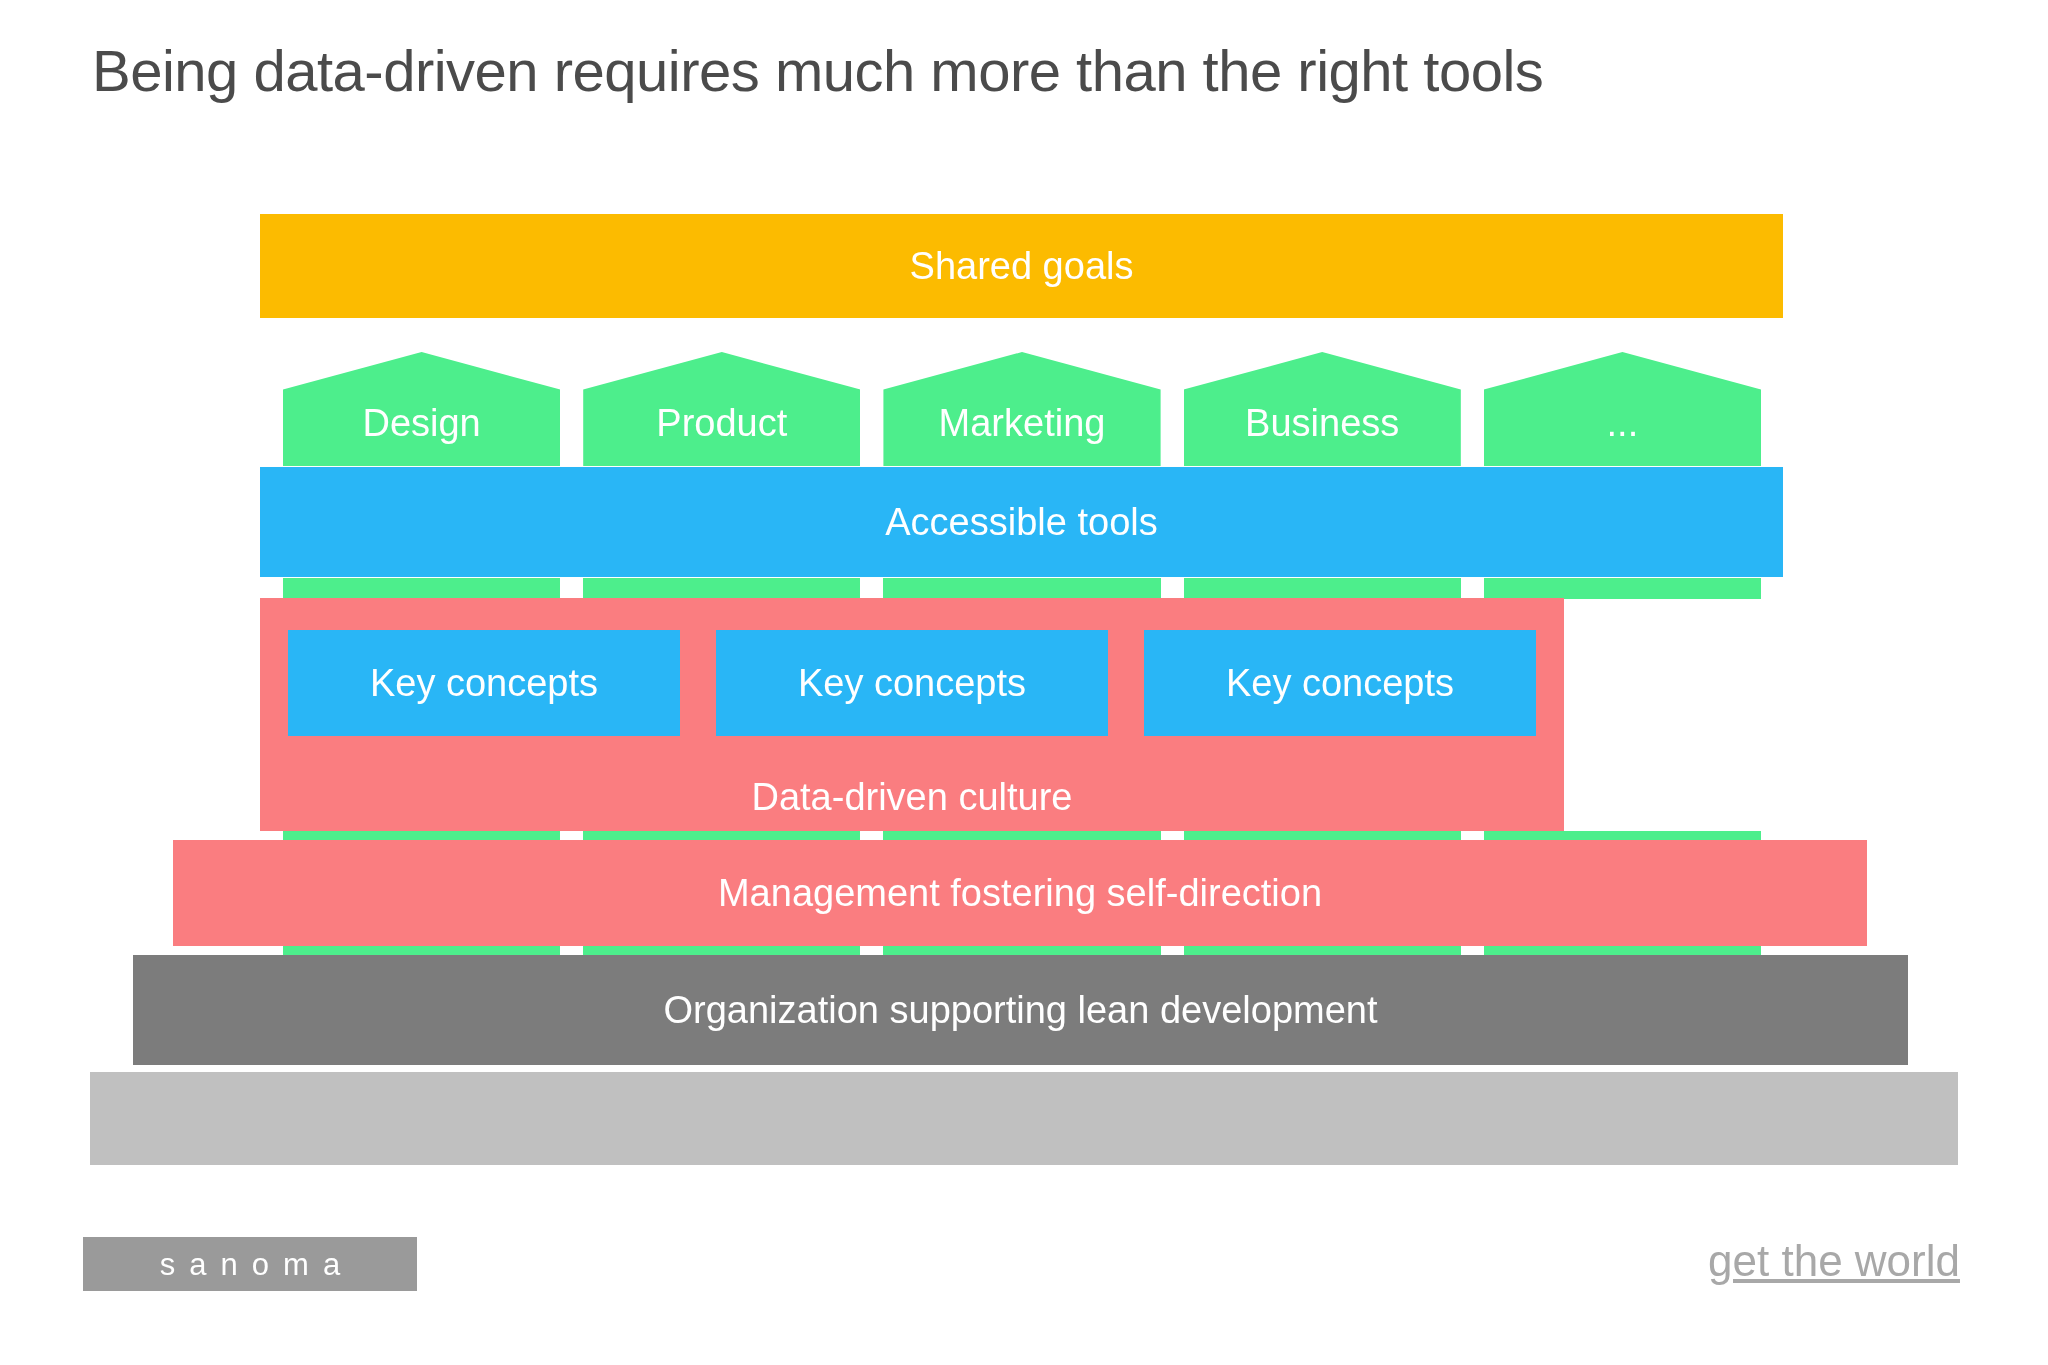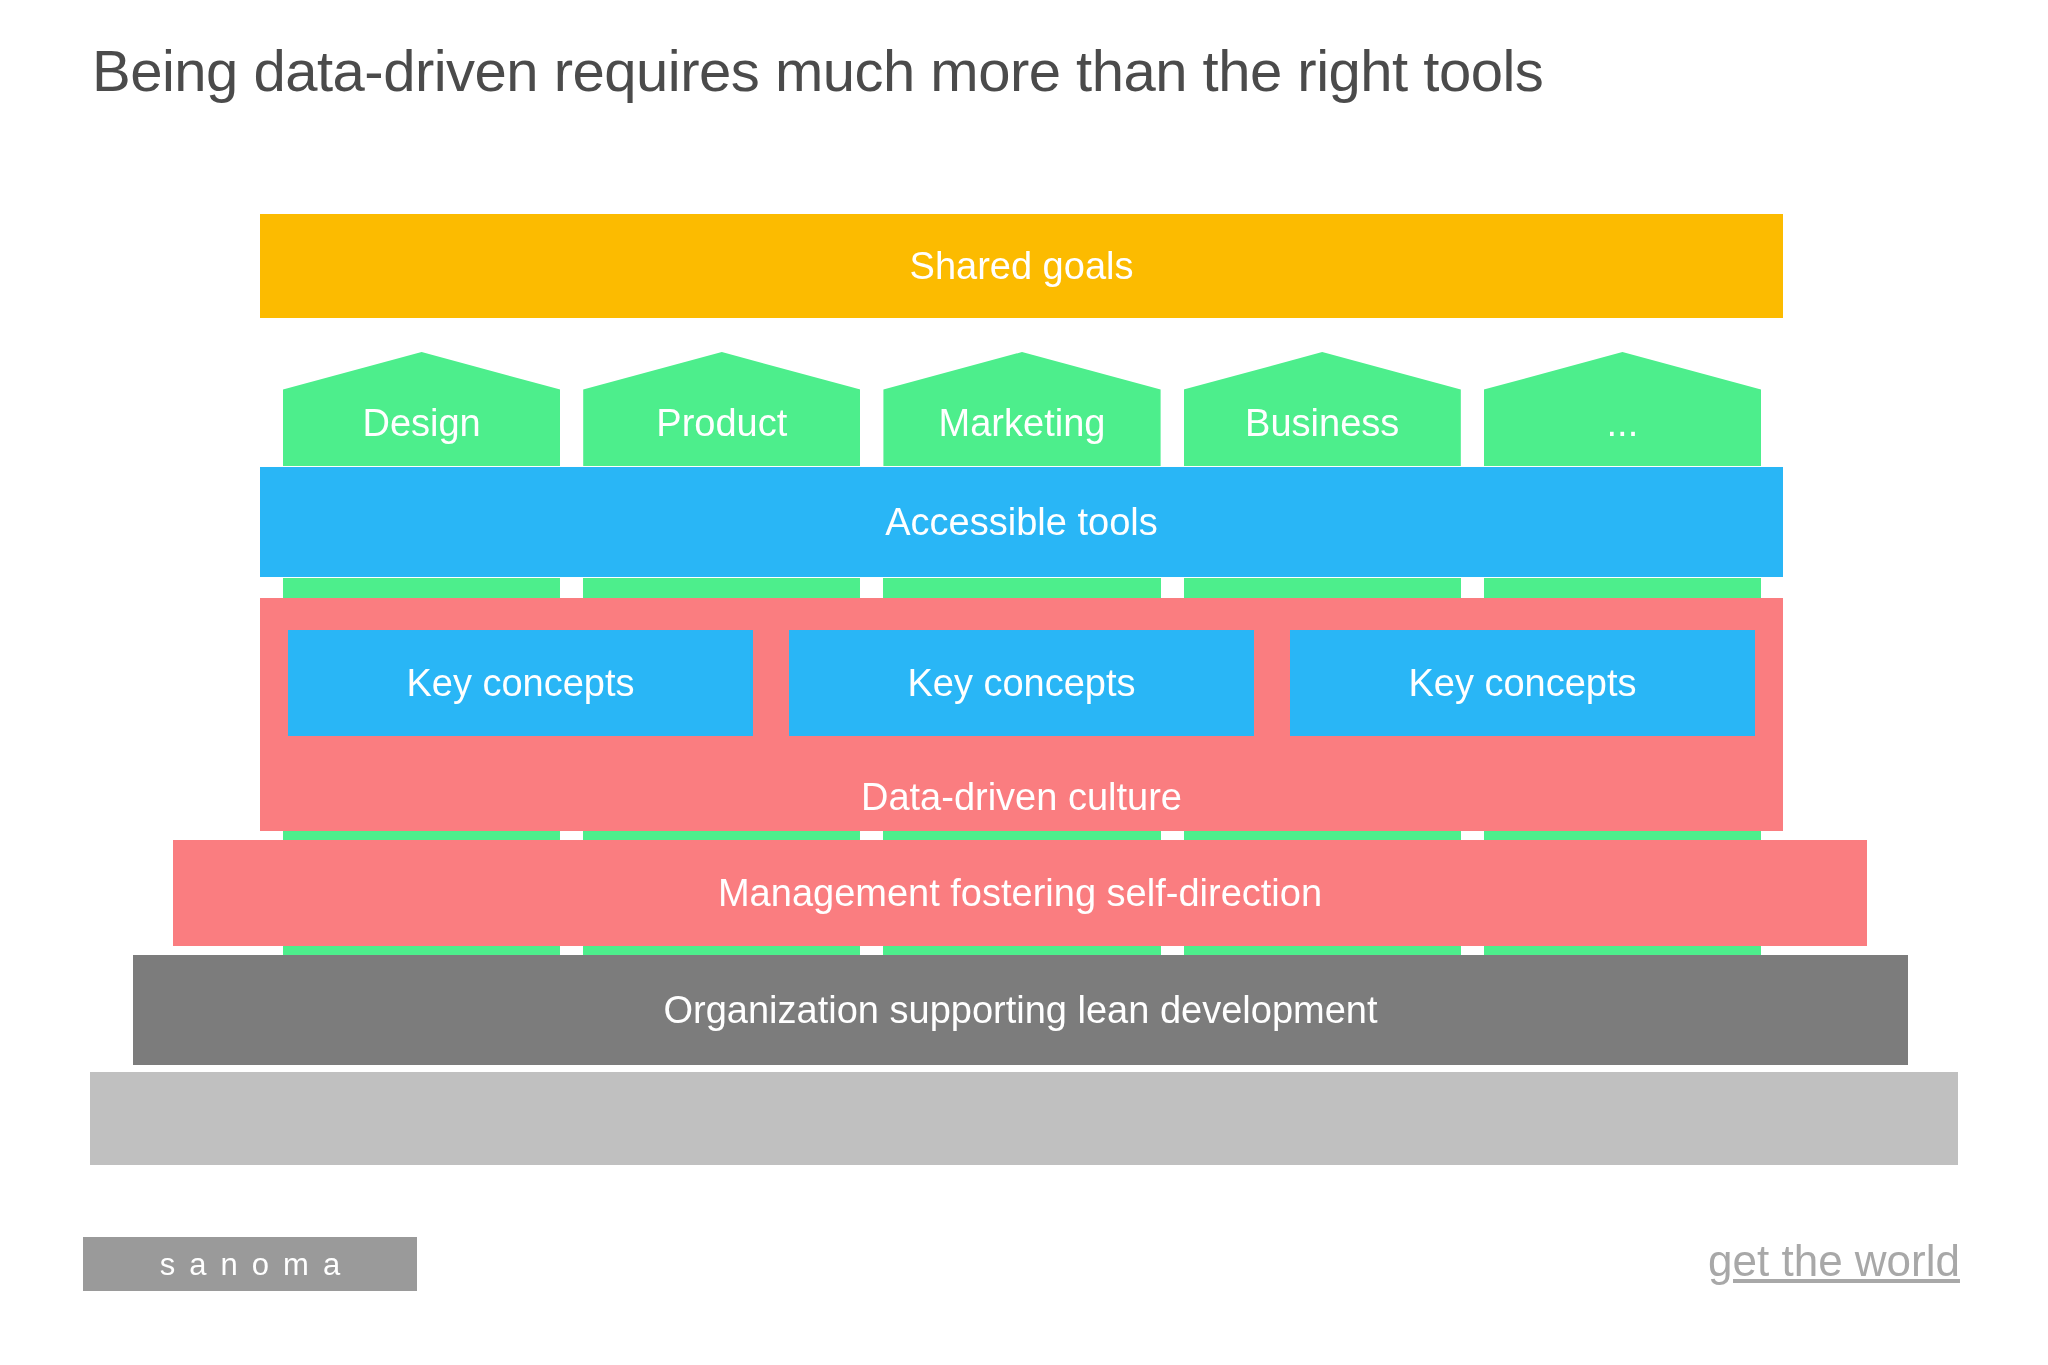--- a/index.html
+++ b/index.html
@@ -107,21 +107,21 @@
     height: 100%;
   }
   .strip-1 { left: 283px; top: 578px;  width: 1478px; height: 21px; }
   .strip-2 { left: 283px; top: 831px;  width: 1478px; height: 21px; }
   .strip-3 { left: 283px; top: 946px;  width: 1478px; height: 21px; }
 
   
   .band-culture {
     left: 260px;
     top: 598px;
-    width: 1523px;
+    width: 1304px;
     height: 233px;
     background: #FA7D80;
     display: block;
   }
   .key-concepts-row {
     position: absolute;
     left: 28px;
     top: 32px;
     right: 28px;
     height: 106px;

